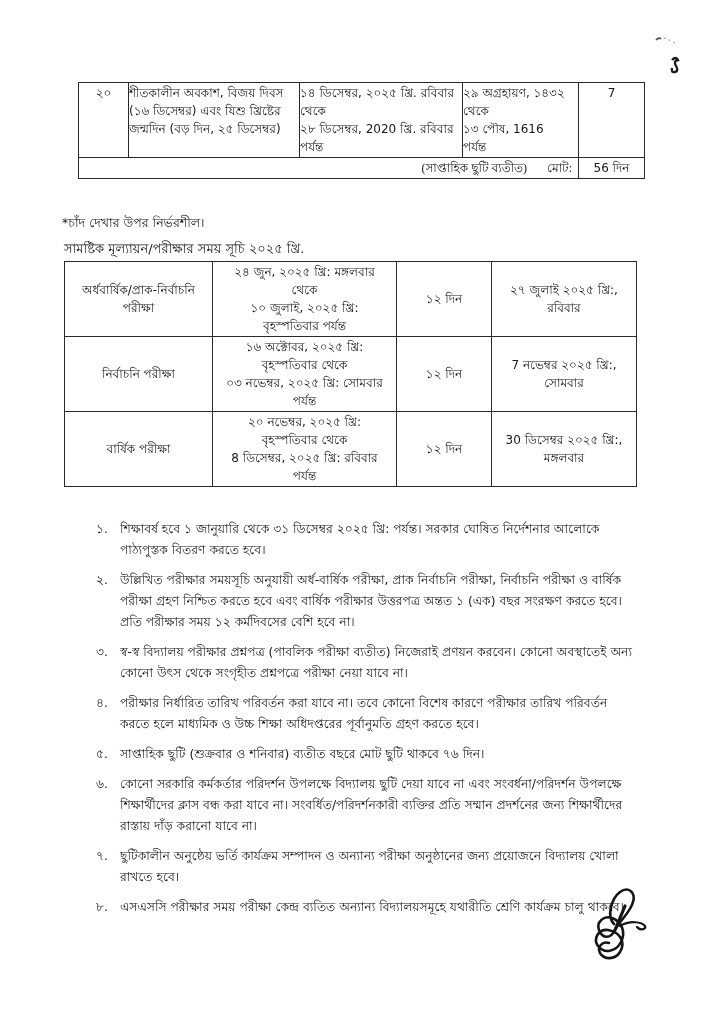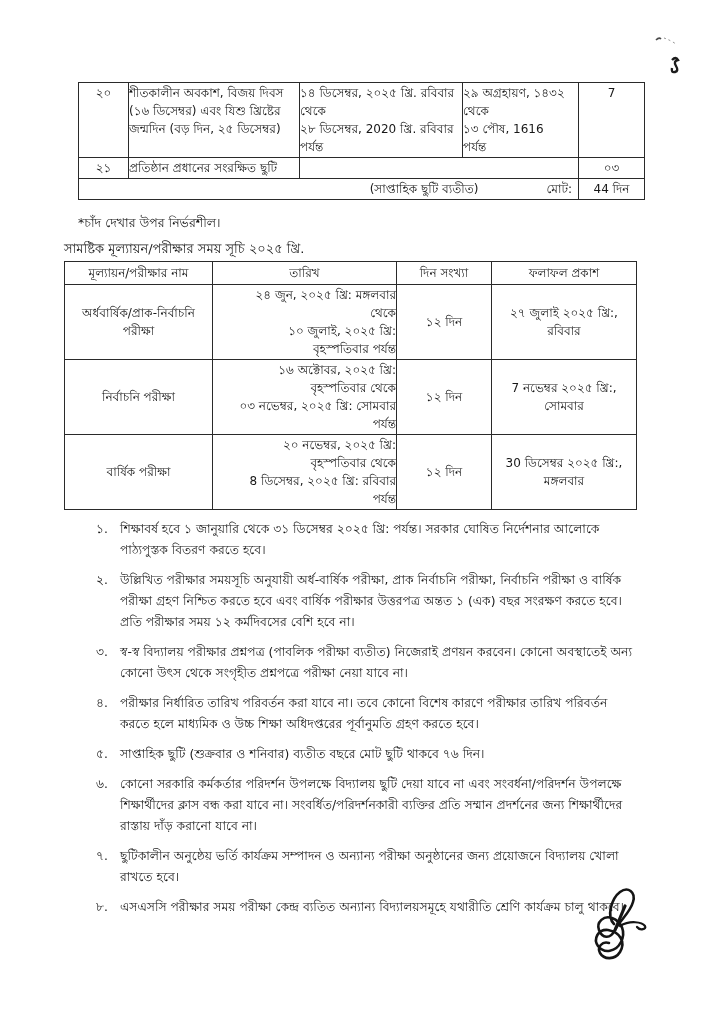--- a/index.html
+++ b/index.html
@@ -17,31 +17,31 @@
   table { border-collapse:collapse; width:100%; table-layout:fixed; }
   .doc-table td, .doc-table th {
     border:1.6px solid #2a2a2a;
     font-size:12px;
     line-height:1.5;
     padding:1px 0;
     vertical-align:top;
     font-weight:normal;
   }
   .cell-top-center { text-align:center; vertical-align:top; }
-  .total-row-inner { display:flex; justify-content:flex-end; align-items:center; gap:68px; padding-right:6px; }
+  .total-row-inner { display:flex; justify-content:flex-end; align-items:center; gap:20px; padding-right:6px;font-family:Liberation Serif, serif; }
 
   
-  .moon-note { position:absolute; left:62px; top:214px; font-size:12.5px;margin-left:16px; }
+  .moon-note { position:absolute; left:62px; top:214px; font-size:12.5px; }
   .exam-title { position:absolute; left:64px; top:239px; width:571px; text-align:left; font-size:13px; }
 
   
   .exam-table-wrap { position:absolute; left:64px; top:261px; width:572px; }
   .exam-table td { vertical-align:middle; }
   .exam-table .hdr td { text-align:center; padding:2px 4px; }
-  .date-lines div { text-align:right; }
+  .date-lines div { text-align:center; }
   .exam-name { text-align:center; }
   .exam-days { text-align:center; }
   .exam-result { text-align:center; }
 
   
   .instructions { position:absolute; left:96px; top:519px; width:544px; }
   .instr-item { display:flex; margin-bottom:9px; font-size:12.3px; line-height:21px; }
   .instr-num { width:24px; flex:0 0 24px; }
   .instr-text { flex:1; text-align:left; }
 
@@ -81,57 +81,45 @@
       </td>
       <td>
         <div>২৯ অগ্রহায়ণ, ১৪৩২</div>
         <div>থেকে</div>
         <div>১৩ পৌষ, 1616</div>
         <div>পর্যন্ত</div>
       </td>
       <td class="cell-top-center">7</td>
     </tr>
     <tr>
-      <td class="cell-top-center">২১</td>
-      <td>প্রতিষ্ঠান প্রধানের সংরক্ষিত ছুটি</td>
-      <td colspan="2"></td>
-      <td class="cell-top-center">০৩</td>
-    </tr>
-    <tr>
       <td colspan="4">
         <div class="total-row-inner">
           <span>(সাপ্তাহিক ছুটি ব্যতীত)</span>
           <span>মোট:</span>
         </div>
       </td>
-      <td class="cell-top-center">44 দিন</td>
+      <td class="cell-top-center">56 দিন</td>
     </tr>
   </tbody>
     </table>
 </div>
 
 <div class="moon-note">*চাঁদ দেখার উপর নির্ভরশীল।</div>
 
 <div class="exam-title">সামষ্টিক মূল্যায়ন/পরীক্ষার সময় সূচি ২০২৫ খ্রি.</div>
 
 <div class="exam-table-wrap">
   <table class="doc-table exam-table">
     <colgroup>
         <col style="width:148px">
         <col style="width:184px">
         <col style="width:95px">
         <col style="width:145px">
       </colgroup>
     <tbody>
-        <tr class="hdr">
-      <td>মূল্যায়ন/পরীক্ষার নাম</td>
-      <td>তারিখ</td>
-      <td>দিন সংখ্যা</td>
-      <td>ফলাফল প্রকাশ</td>
-    </tr>
     <tr>
       <td class="exam-name">অর্ধবার্ষিক/প্রাক-নির্বাচনি পরীক্ষা</td>
       <td class="date-lines">
         <div>২৪ জুন, ২০২৫ খ্রি: মঙ্গলবার</div>
         <div>থেকে</div>
         <div>১০ জুলাই, ২০২৫ খ্রি:</div>
         <div>বৃহস্পতিবার পর্যন্ত</div>
       </td>
       <td class="exam-days">১২ দিন</td>
       <td class="exam-result">২৭ জুলাই ২০২৫ খ্রি:, রবিবার</td>

